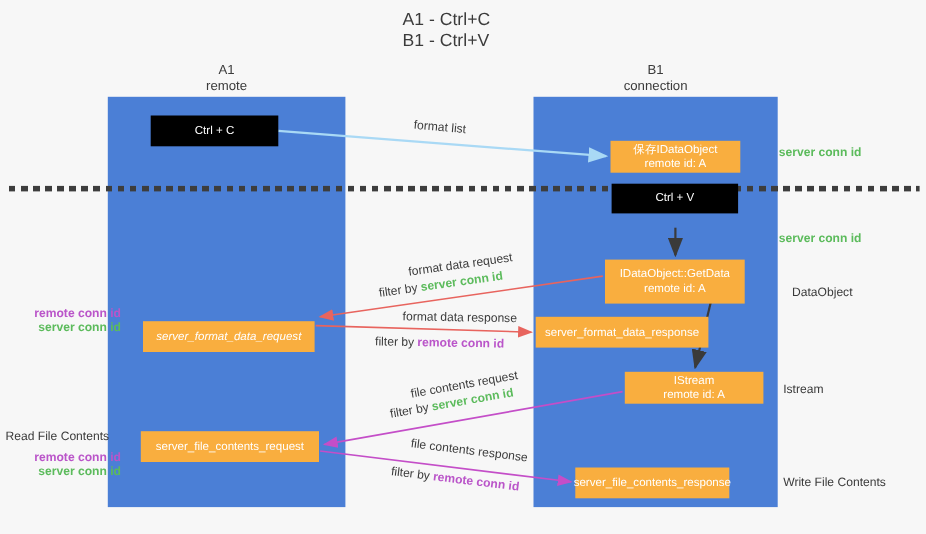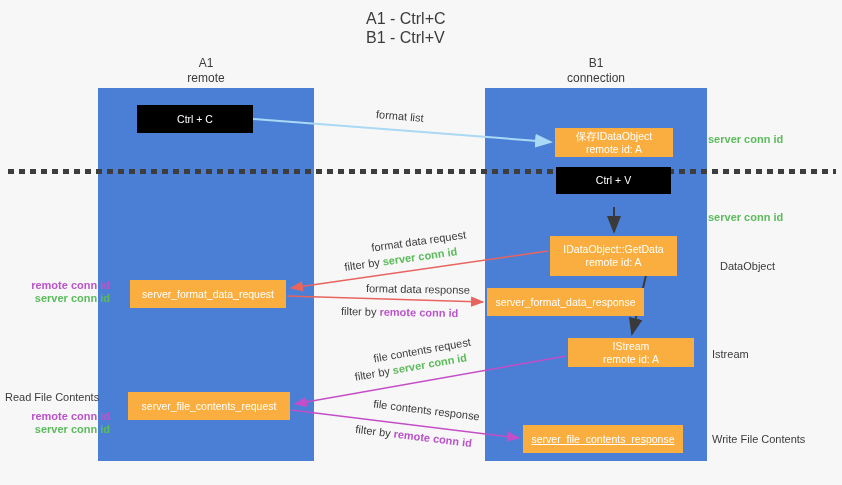--- a/index.html
+++ b/index.html
@@ -122,38 +122,38 @@
 
 <div class="abs node green" style="left:556px; top:167px; width:115px; height:27px;">
   <div>Ctrl + V</div>
 </div>
 
 <div class="abs node orange" style="left:550px; top:236px; width:127px; height:40px;">
   <div>IDataObject::GetData</div>
   <div>remote id: A</div>
 </div>
 
-<div class="abs node orange" style="left:130px; top:280px; width:156px; height:28px;">
+<div class="abs node orange" style="left:130px; top:292px; width:156px; height:28px;font-style:italic;">
   <div>server_format_data_request</div>
 </div>
 
 <div class="abs node orange" style="left:487px; top:288px; width:157px; height:28px;">
   <div>server_format_data_response</div>
 </div>
 
 <div class="abs node orange" style="left:568px; top:338px; width:126px; height:29px;">
   <div>IStream</div>
   <div>remote id: A</div>
 </div>
 
 <div class="abs node orange" style="left:128px; top:392px; width:162px; height:28px;">
   <div>server_file_contents_request</div>
 </div>
 
-<div class="abs node orange" style="left:523px; top:425px; width:160px; height:28px;text-decoration:underline;">
+<div class="abs node orange" style="left:523px; top:425px; width:140px; height:28px;">
   <div>server_file_contents_response</div>
 </div>
 
 <div class="abs lbl dark rot-5" style="left:376px; top:110px;">format list</div>
 
 <div class="abs lbl dark rot-m8" style="left:371px; top:235px;">format data request</div>
 <div class="abs lbl rot-m8" style="left:344px; top:253px;">
   <span class="pfx">filter by</span><span class="key-green">server conn id</span>
 </div>
 

